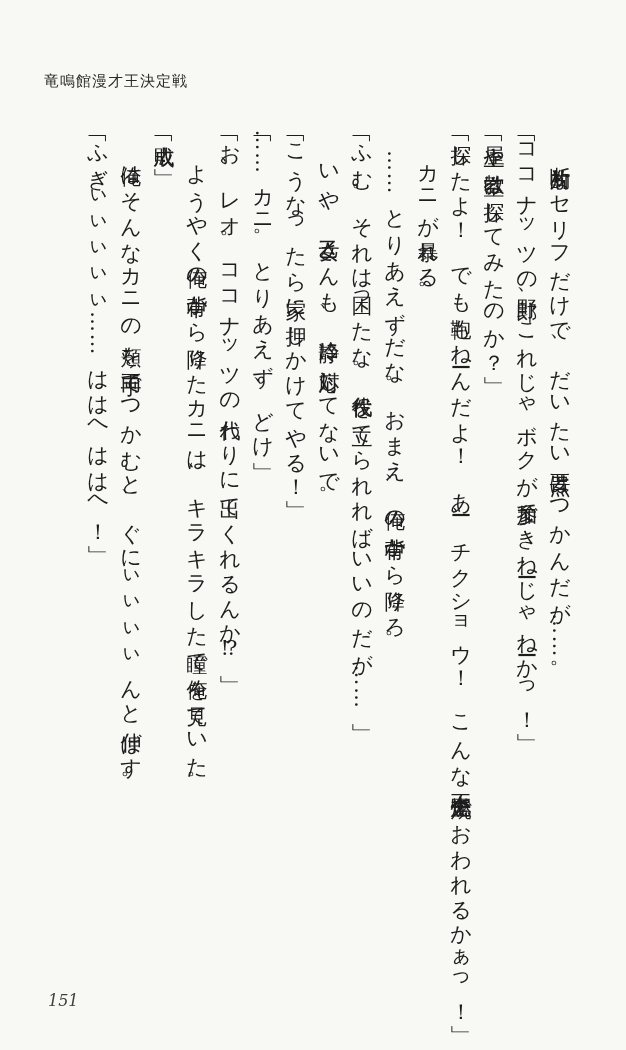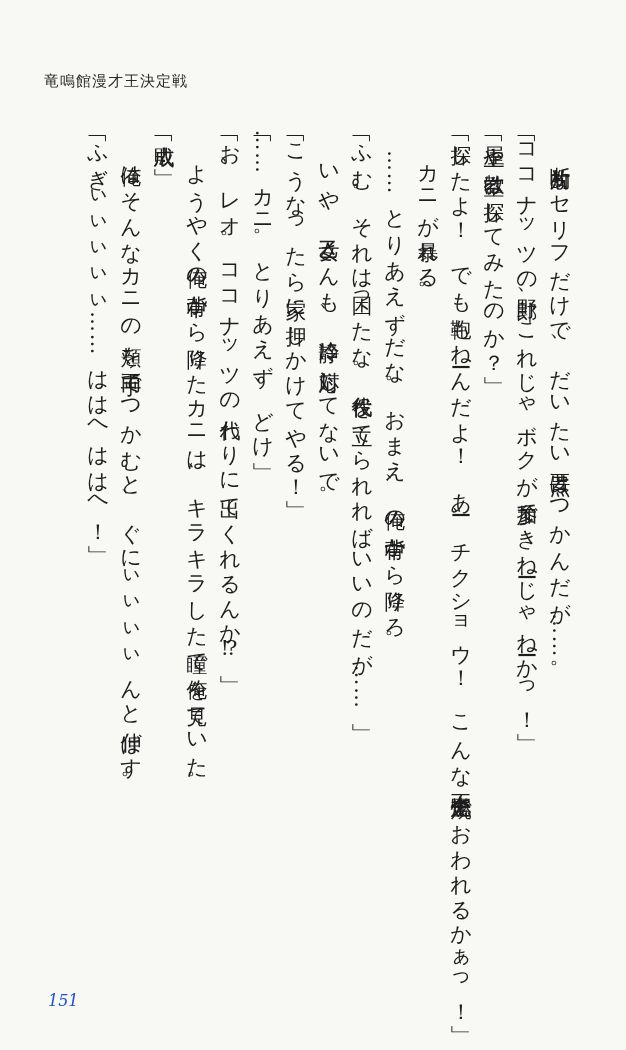--- a/index.html
+++ b/index.html
@@ -50,21 +50,21 @@
   .para.dialogue {
     text-indent: 0;
   }
   .page-number {
     position: absolute;
     left: 48px;
     top: 991px;
     font-size: 16px;
     font-style: italic;
     font-family: "DejaVu Serif", "Liberation Serif", serif;
-    color: #1d4ed8;
+    color: #404040;
   }
 </style>
 </head>
 <body>
 
 <div class="book-page" style="background: rgb(248, 248, 245); color: rgb(29, 29, 29);">
 
   <div class="running-head">竜鳴館漫才王決定戦</div>
 
   <div class="text-area">

